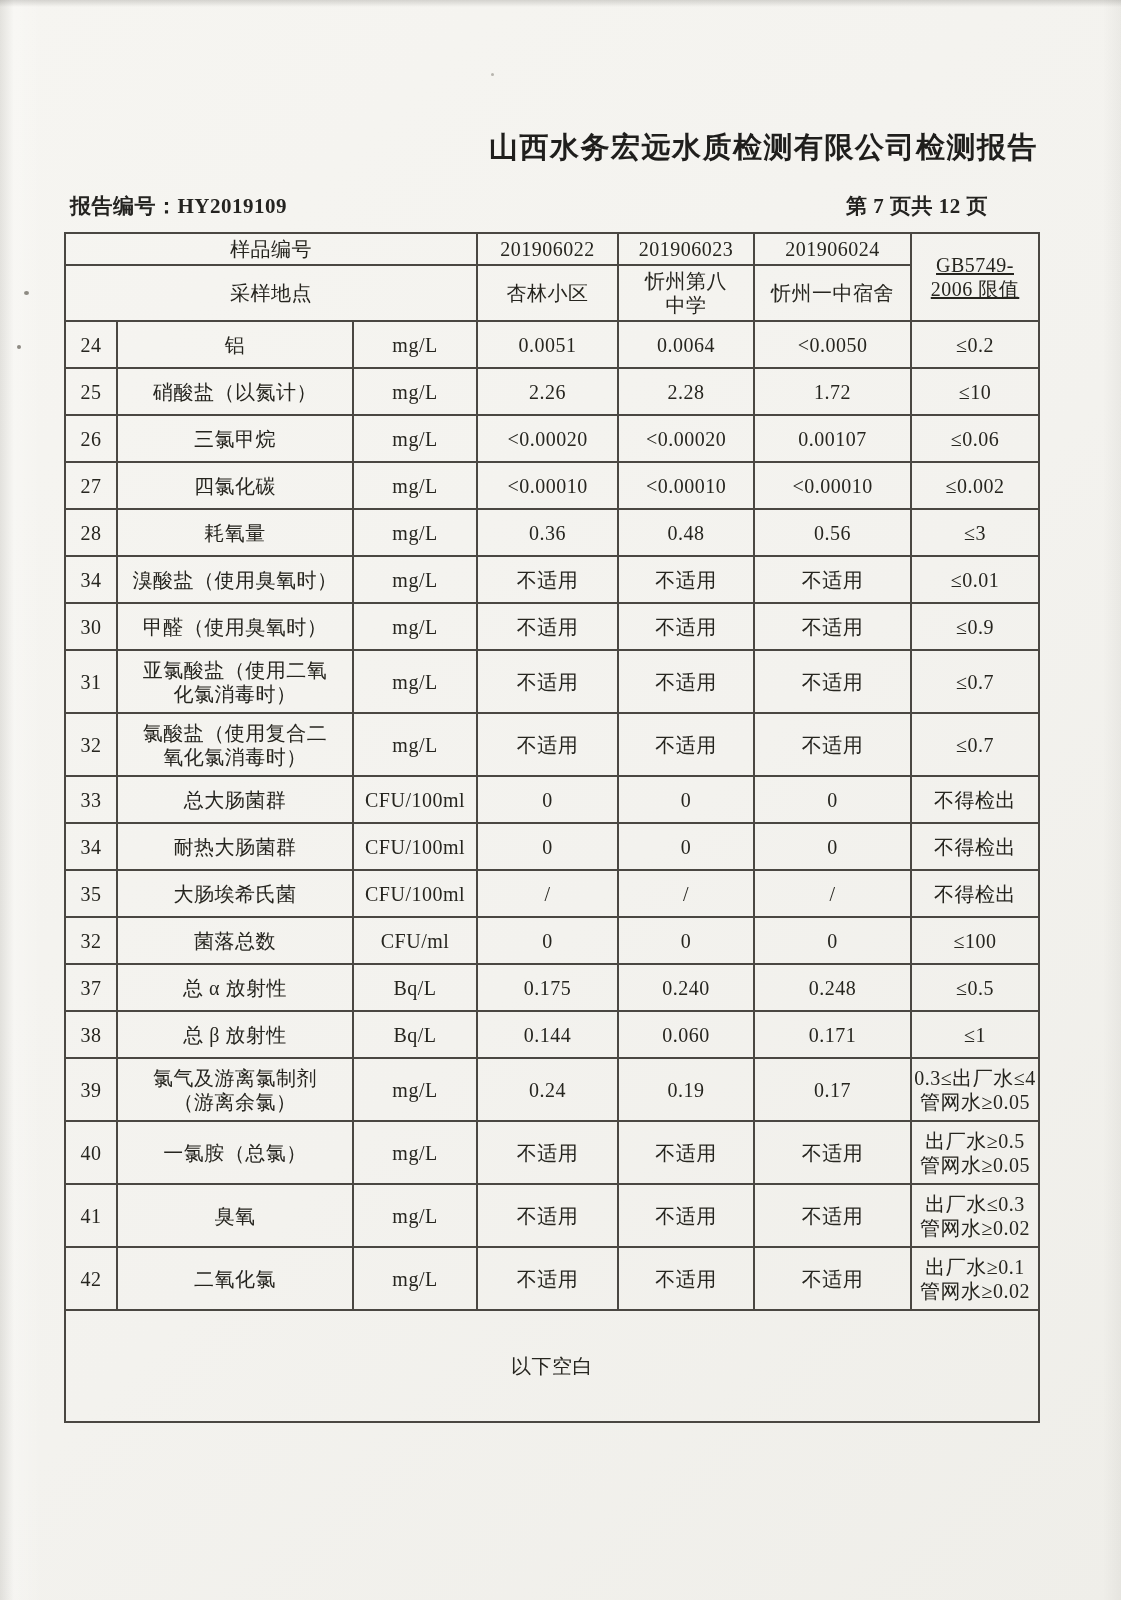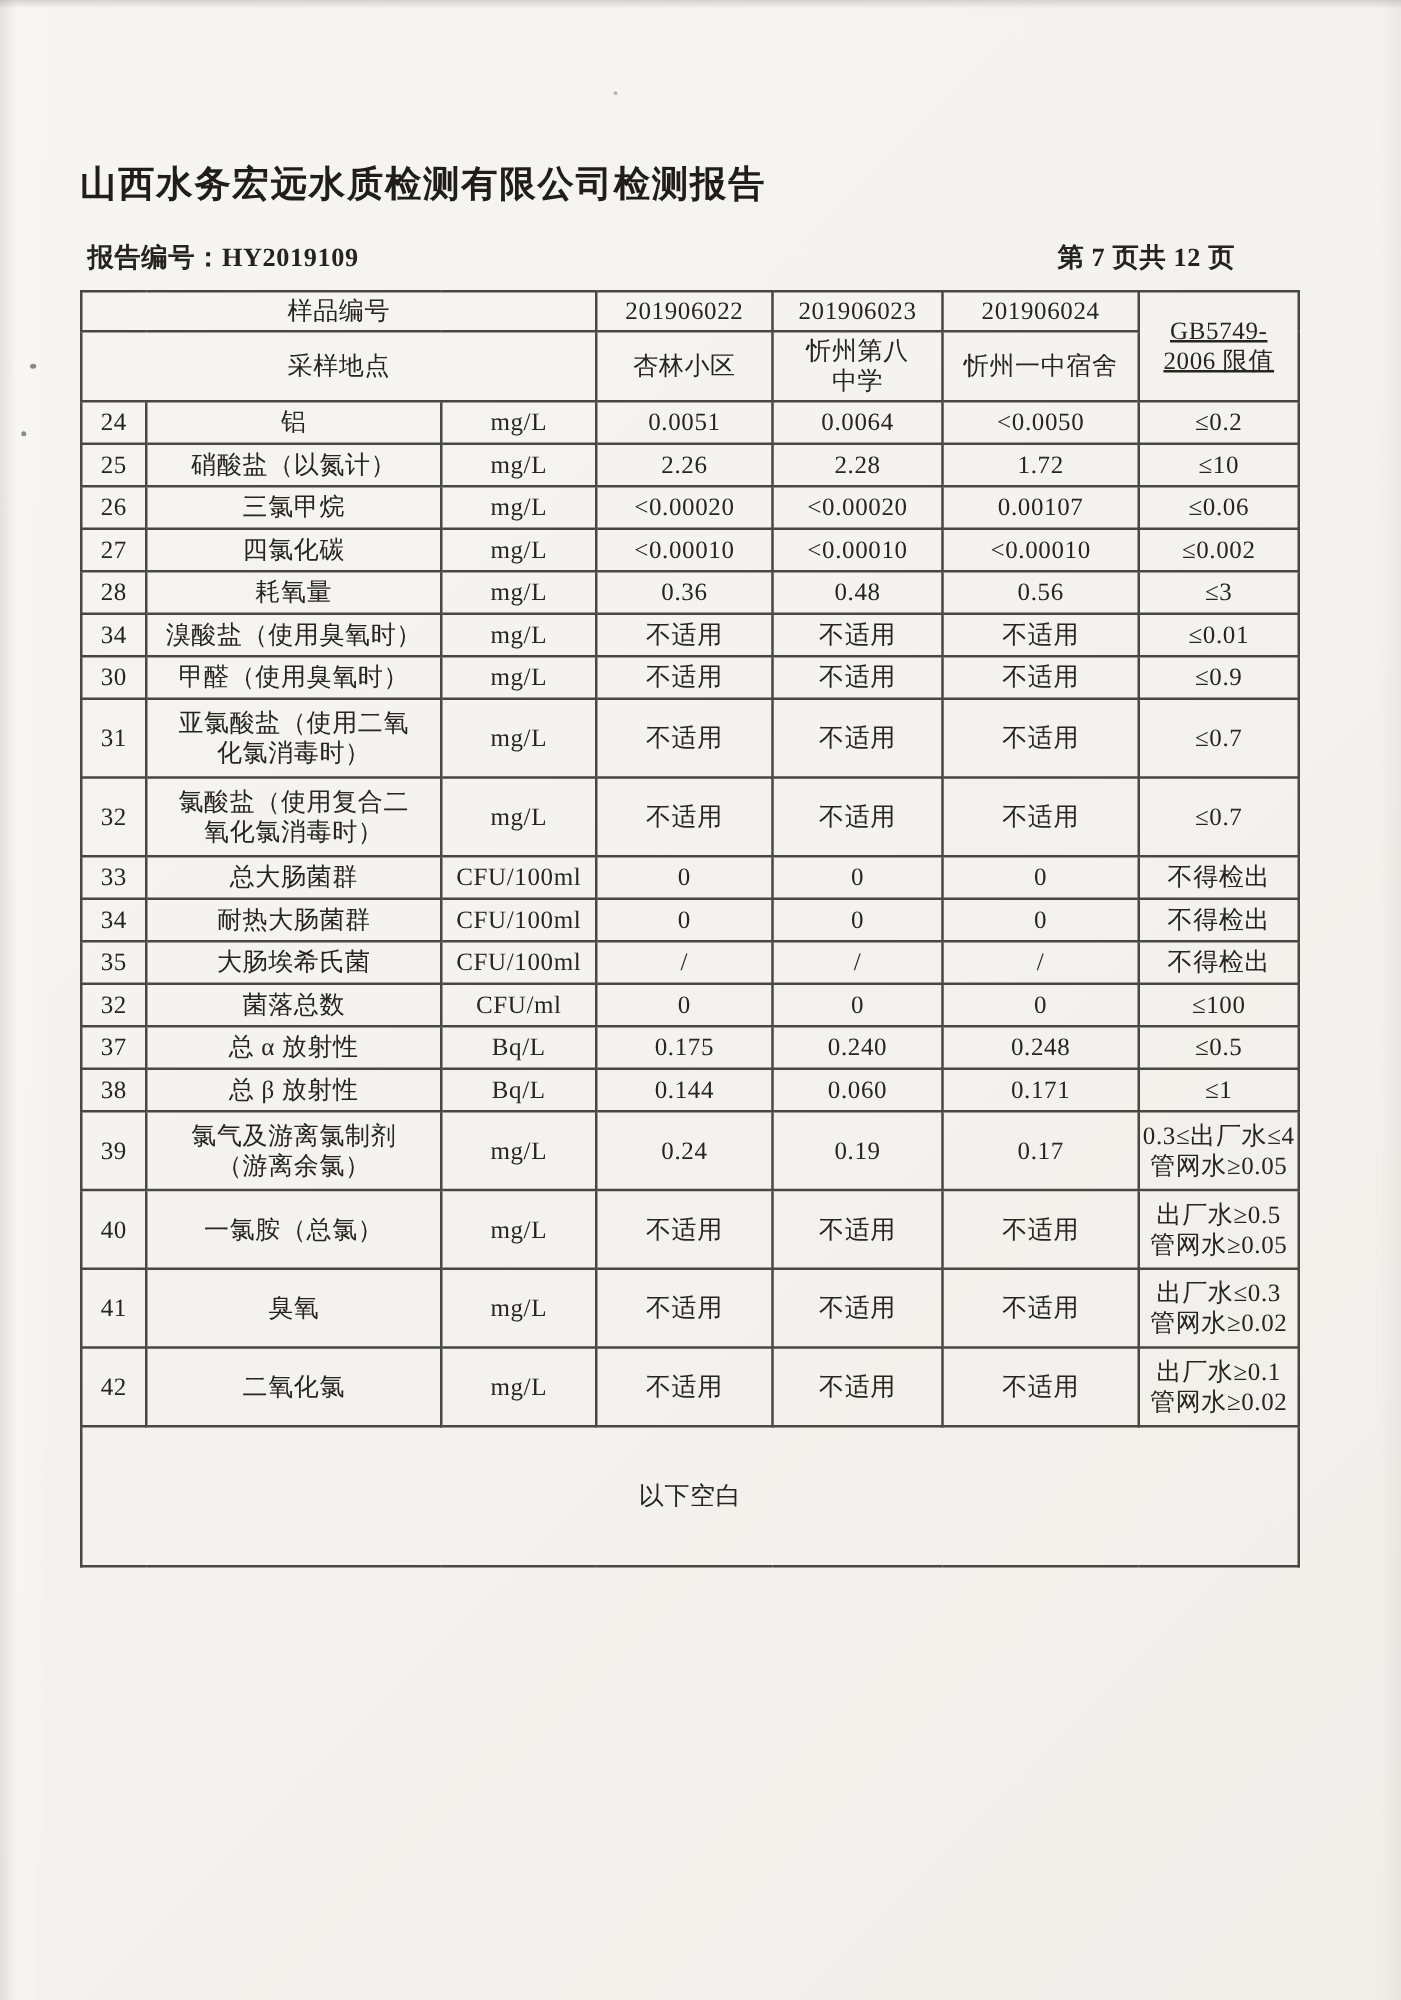--- a/index.html
+++ b/index.html
@@ -12,21 +12,21 @@
   .page {
     position: absolute; inset: 0;
     background:
       linear-gradient(180deg, rgba(60,58,52,0.18) 0px, rgba(60,58,52,0.0) 7px),
       linear-gradient(90deg, rgba(60,58,52,0.10) 0px, rgba(255,255,255,0.25) 14px, rgba(60,58,52,0.0) 42px),
       linear-gradient(270deg, rgba(60,58,52,0.05) 0px, rgba(60,58,52,0.0) 18px),
       linear-gradient(135deg, #f6f5f1 0%, #f3f2ee 55%, #efeee9 100%);
   }
   .title {
     position: absolute; left: 64px; top: 128px; width: 974px;
-    text-align: left;
+    text-align: right;
     font-family: Liberation Sans, sans-serif;
     font-weight: 700; font-size: 29px; letter-spacing: 1.5px;
     color: #1f1e1c;
   }
   .meta {
     position: absolute; left: 64px; top: 192px; width: 974px;
     display: flex; justify-content: space-between; align-items: baseline;
     font-size: 21px; font-weight: 600; letter-spacing: 0.5px;
   }
   .meta-left { padding-left: 6px; text-align: center; }
@@ -39,21 +39,21 @@
     border: 2px solid #4a4742;
     font-size: 20px; line-height: 24px;
     text-align: center; vertical-align: middle;
     white-space: pre-line;
     padding: 3px 2px;
     color: #26251f;
     letter-spacing: 0.5px;
   }
   tr.h1 { height: 30px; margin-left: 12px; }
   tr.h2 { height: 56px; }
-  tbody tr { height: 34px; }
+  tbody tr { height: 47px; }
   tbody tr.tall { height: 63px; }
   td.c-param { text-align: left; padding-left: 10px; }
   td.c-limit-head { line-height: 50px; font-size: 21px; text-decoration: underline; }
   td.small { font-size: 17px; line-height: 22px; letter-spacing: 0; padding: 2px 1px; }
   tr.blank-row { height: 112px; }
   td.c-blank {
     text-align: left; vertical-align: top;
     padding: 16px 0 0 8px; letter-spacing: 2px;
   }
   .speck { position: absolute; background: #8d8a82; border-radius: 50%; }

